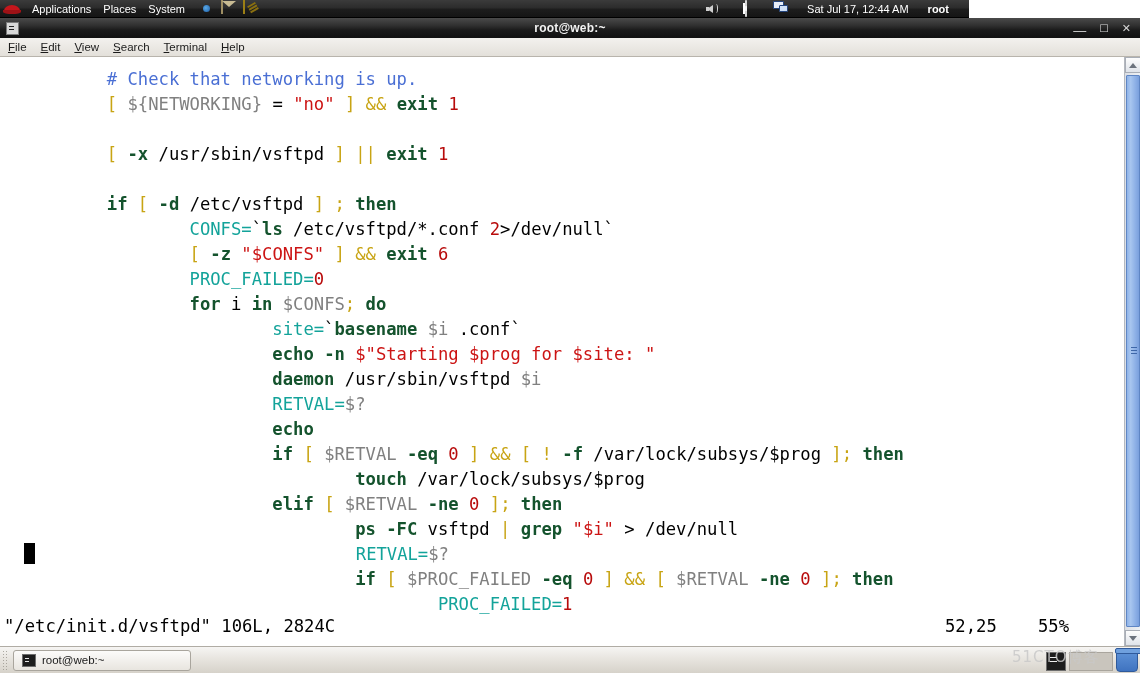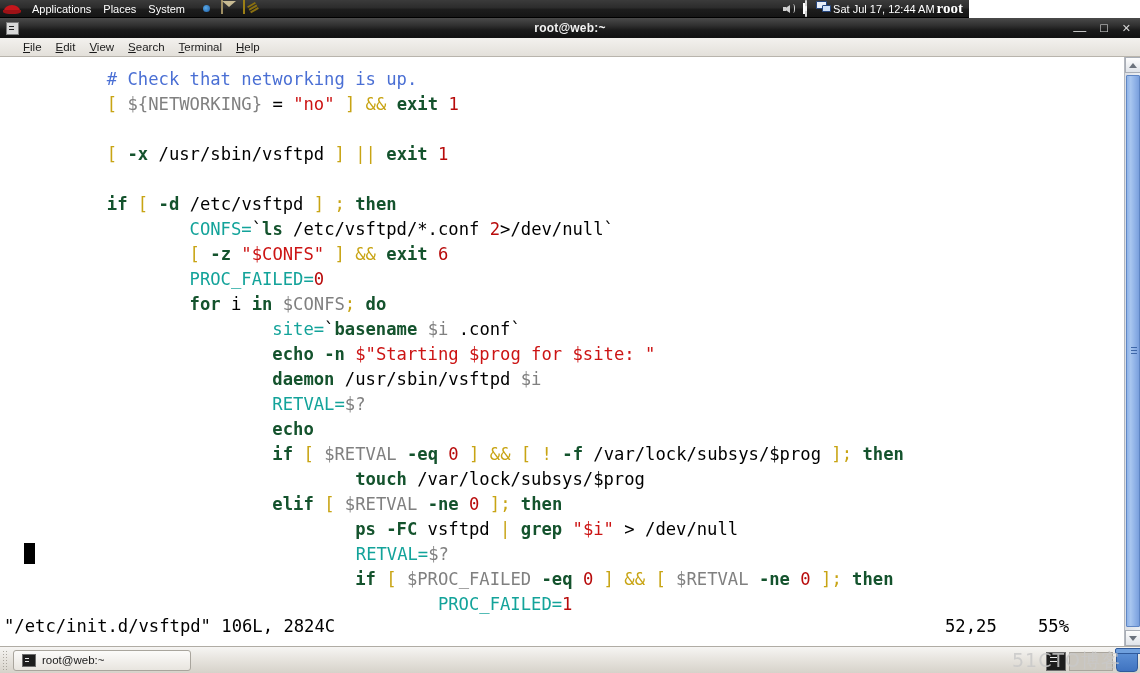--- a/index.html
+++ b/index.html
@@ -53,21 +53,21 @@
     border-left:7px solid transparent;border-right:7px solid transparent;border-top:6px solid #c8bb93;
   }
   .note-icon{
     width:14px;height:15px;background:linear-gradient(to bottom,#ffe98a,#e8c93c);
     border:1px solid #9c7f15;position:relative;
   }
   .note-icon:after{
     content:"";position:absolute;left:3px;top:3px;width:9px;height:2px;
     background:#8a6f10;box-shadow:0 3px 0 #8a6f10,0 6px 0 #8a6f10;transform:rotate(-30deg);
   }
-  .panel-right{margin-left:auto;display:flex;align-items:center;gap:2px;padding-right:6px;}
+  .panel-right{margin-left:auto;display:flex;align-items:center;gap:19px;padding-right:20px;}
   .tray-icon{width:15px;height:15px;position:relative;display:inline-block;}
   .speaker{
     width:0;height:0;position:absolute;left:2px;top:4px;
     border-top:4px solid transparent;border-bottom:4px solid transparent;border-right:6px solid #cfcfcf;
   }
   .speaker-body{position:absolute;left:1px;top:6px;width:3px;height:4px;background:#cfcfcf;}
   .speaker-wave{position:absolute;left:9px;top:3px;width:4px;height:9px;
     border-right:1.5px solid #cfcfcf;border-radius:0 50% 50% 0 / 0 50% 50% 0;}
   .bt-icon{
     width:11px;height:15px;background:radial-gradient(ellipse at 50% 40%,#6fa8f5,#0a3f8f);
@@ -76,21 +76,21 @@
   .bt-icon:after{
     content:"";position:absolute;left:4px;top:2px;width:1.5px;height:11px;background:#fff;
     box-shadow:2px -3px 0 -0.2px #fff,2px 3px 0 -0.2px #fff;transform:none;
   }
   .net-icon{
     width:15px;height:12px;margin-top:2px;position:relative;
   }
   .net-mon{position:absolute;left:0;top:0;width:11px;height:8px;background:#e8eef8;border:1.5px solid #24457e;border-radius:1px;}
   .net-mon2{position:absolute;left:6px;top:4px;width:9px;height:7px;background:#cfe0f7;border:1.5px solid #24457e;border-radius:1px;}
   .clock{color:#ffffff;font-size:11px;white-space:nowrap;}
-  .user-label{color:#ffffff;font-size:15px;font-weight:bold;white-space:nowrap;font-family:Liberation Serif, serif;}
+  .user-label{color:#ffffff;font-size:11px;font-weight:bold;white-space:nowrap;}
 
   
   #term-window{
     position:absolute;left:0;top:18px;width:1140px;height:628px;
     background:#d9d6d0;
   }
   #titlebar{
     height:20px;width:1140px;
     background:linear-gradient(to bottom,#4a4a4a 0%,#2e2e2e 40%,#1b1b1b 60%,#111 100%);
     display:flex;align-items:center;position:relative;color:#fff;
@@ -107,21 +107,21 @@
     position:absolute;left:0;right:0;text-align:center;font-size:12px;font-weight:bold;
     color:#f2f2f2;letter-spacing:0.2px;
   }
   .win-buttons{margin-left:auto;display:flex;align-items:center;gap:13px;padding-right:9px;z-index:2;}
   .win-btn{color:#d8d8d8;font-size:11px;line-height:10px;cursor:default;}
   .win-btn.min{font-size:13px;position:relative;top:3px;}
   .win-btn.max{font-family:"DejaVu Sans",sans-serif;font-size:10px;}
 
   #menubar{
     height:19px;width:1140px;background:linear-gradient(to bottom,#f3f1ee,#e3e0da);
-    border-bottom:1px solid #b8b4ac;display:flex;align-items:center;padding-left:23px;gap:14px;
+    border-bottom:1px solid #b8b4ac;display:flex;align-items:center;padding-left:8px;gap:14px;
   }
   .menu-item{font-size:11.5px;color:#1b1b1b;white-space:nowrap;}
   .menu-item u{text-decoration:underline;}
 
   
   #term-body{
     position:absolute;left:0;top:39px;width:1140px;height:589px;background:#ffffff;
     overflow:hidden;
   }
   #term-text{
@@ -199,21 +199,21 @@
     font-size:11.5px;color:#1a1a1a;
   }
   .task-icon{
     width:14px;height:13px;background:#1d1d1d;border:1px solid #6d6d6d;position:relative;flex:none;
   }
   .task-icon:after{
     content:"";position:absolute;left:2px;top:3px;width:4px;height:1px;background:#e6e6e6;
     box-shadow:0 3px 0 #e6e6e6;
   }
   #watermark{
-    position:absolute;left:1012px;top:648px;font-size:19px;color:#c9c9c9;
+    position:absolute;left:1012px;top:648px;font-size:15px;color:#c9c9c9;
     font-family:"DejaVu Sans",sans-serif;letter-spacing:1px;opacity:.85;pointer-events:none;
   }
   .tb-right{margin-left:auto;display:flex;align-items:flex-end;gap:3px;padding-right:2px;height:27px;}
   .tb-tray-icon{
     width:20px;height:19px;background:#1d1d1d;border:1px solid #6d6d6d;margin-bottom:3px;position:relative;
   }
   .tb-tray-icon:after{
     content:"";position:absolute;left:3px;top:4px;width:7px;height:1.5px;background:#ededed;
     box-shadow:0 4px 0 #ededed;
   }

